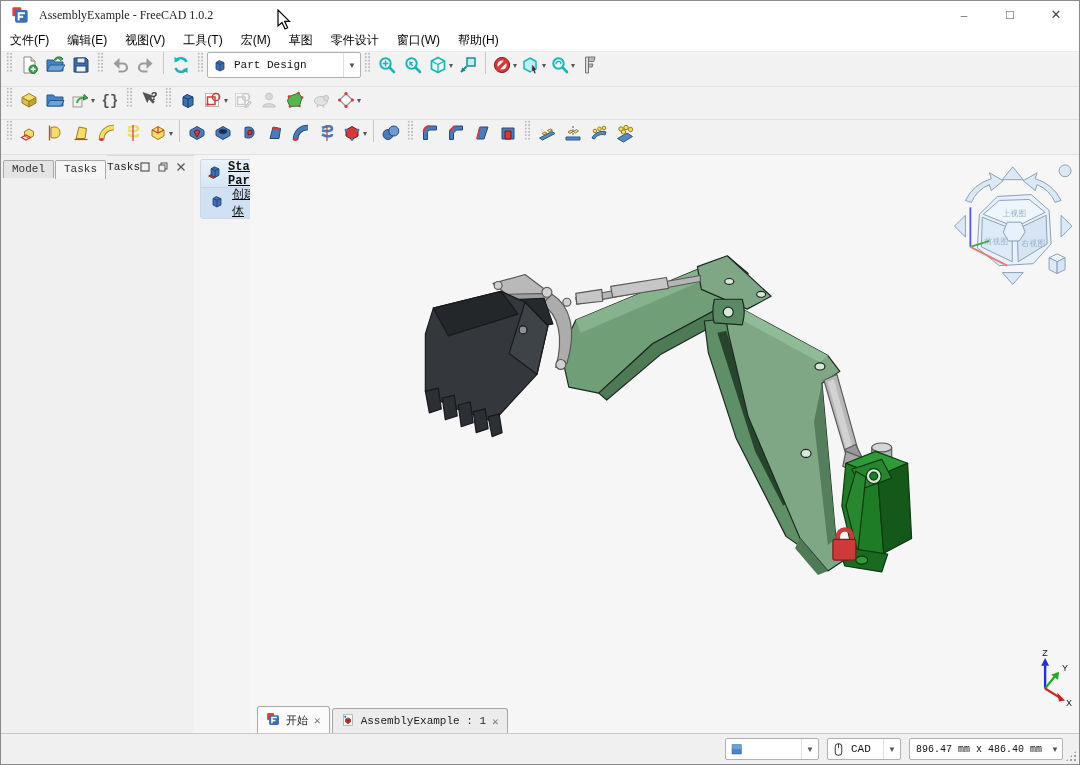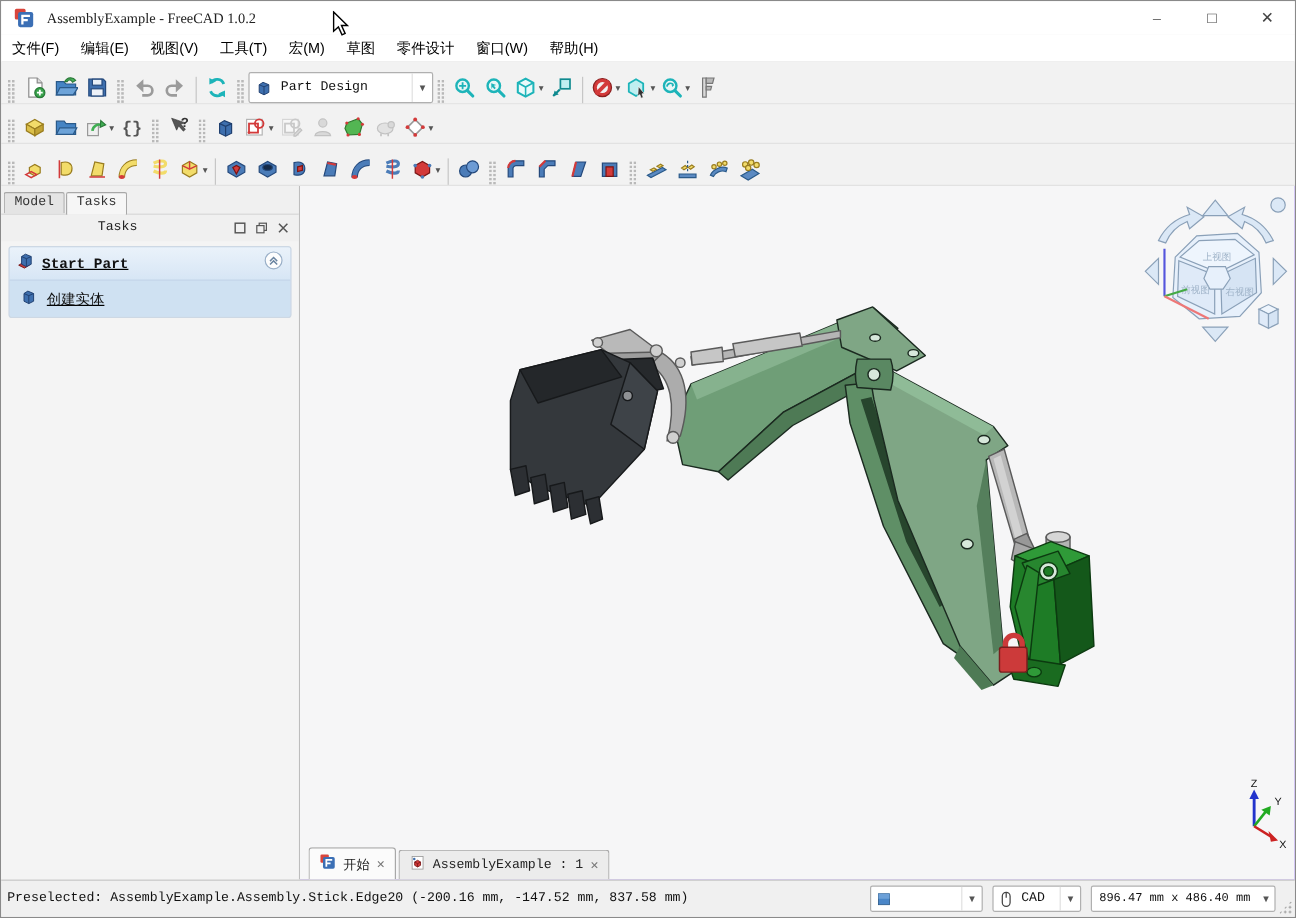--- a/index.html
+++ b/index.html
@@ -8,36 +8,36 @@
   
   .titlebar{height:28px;background:#ffffff;display:flex;align-items:center;flex:0 0 auto;font-family:Liberation Serif, serif;}
   .titlebar .appicon{margin-left:10px;width:18px;height:18px;}
   .titlebar .title{margin-left:10px;font-size:12px;color:#222;}
   .wincontrols{margin-left:auto;display:flex;height:100%;}
   .winbtn{width:46px;height:100%;display:flex;align-items:center;justify-content:center;color:#444;font-size:13px;}
   
   .menubar{height:22px;background:#ffffff;display:flex;align-items:center;font-size:12px;color:#000000;flex:0 0 auto;border-bottom:1px solid #ececec;}
   .menu-item{padding:2px 9px;cursor:default;}
   
-  .toolbar-row{display:flex;align-items:flex-end;background:#f2f2f2;border-bottom:1px solid #e2e2e2;flex:0 0 auto;padding-left:2px;}
+  .toolbar-row{display:flex;align-items:flex-start;background:#f2f2f2;border-bottom:1px solid #e2e2e2;flex:0 0 auto;padding-left:2px;}
   #tbrow1{height:34px;}#tbrow2{height:32px;}#tbrow3{height:34px;}
   .grip{width:7px;height:20px;margin:0 3px;background-image:radial-gradient(#b9b9b9 1px,transparent 1.1px);background-size:3.4px 3.4px;background-position:0 0;}
   .tsep{width:1px;height:22px;background:#c6c6c6;margin:0 4px;}
   .tbtn{height:26px;min-width:26px;display:flex;align-items:center;justify-content:center;border:1px solid transparent;background:transparent;padding:0 1px;border-radius:2px;}
   .tbtn svg{display:block;}
   .tbtn .dd{font-size:8px;color:#555;margin-left:1px;}
   .tbtn.disabled{filter:grayscale(1);opacity:.45;}
   .combo{display:flex;align-items:center;background:#fff;border:1px solid #b0b0b0;height:24px;border-radius:2px;}
   .combo .clabel{font-family:"Liberation Mono",monospace;font-size:11px;color:#111;padding:0 6px;white-space:nowrap;}
   .combo .carrow{width:16px;align-self:stretch;display:flex;align-items:center;justify-content:center;color:#555;font-size:8px;border-left:1px solid #e0e0e0;}
   .combo .cicon{margin-left:4px;display:flex;}
   #wbcombo{width:152px;}
   
   .main{flex:1 1 auto;display:flex;min-height:0;}
-  .left-panel{width:248px;flex:0 0 auto;background:#f0f0f0;border-right:1px solid #bdbdbd;display:flex;flex-direction:column;}
+  .left-panel{width:248px;flex:0 0 auto;background:#f0f0f0;border-right:1px solid #bdbdbd;display:flex;flex-direction:row;}
   .panel-tabs{height:23px;display:flex;align-items:flex-end;padding-left:2px;background:#f0f0f0;}
   .ptab{font-family:"Liberation Mono",monospace;font-size:11px;color:#333;border:1px solid #a8a8a8;border-bottom:none;padding:2px 8px 3px;background:#e4e4e4;margin-right:1px;border-radius:2px 2px 0 0;}
   .ptab.active{background:#f6f6f6;position:relative;top:1px;padding-bottom:4px;}
   .dock-title{height:22px;display:flex;align-items:center;border-top:1px solid #d8d8d8;background:#f0f0f0;}
   .dock-title .dtext{flex:1;text-align:center;font-family:"Liberation Mono",monospace;font-size:11px;color:#222;}
   .dock-btns{display:flex;gap:8px;padding-right:8px;}
   .dock-btns svg{display:block;}
   .panel-body{flex:1;background:#f4f4f4;padding:4px 6px;}
   .tasks-box{border:1px solid #cdd8e4;border-radius:3px;overflow:hidden;background:#cfe1f2;text-decoration:underline;}
   .section-header{height:27px;display:flex;align-items:center;background:linear-gradient(#eaf2fa,#d7e6f5);border-bottom:1px solid #c2d4e8;padding:0 6px;}
@@ -768,21 +768,20 @@
                 <circle cx="6" cy="5.5" r="1.5" fill="#3e6fae"></circle>
               </svg></span>
             <span>AssemblyExample : 1</span>
             <span class="tclose">✕</span>
           </div>
         </div>
     </div>
   </div>
 
   <div class="statusbar">
-    <span class="status-msg">Preselected: AssemblyExample.Assembly.Stick.Edge20 (-200.16 mm, -147.52 mm, 837.58 mm)</span>
     <div class="status-right">
       <div class="combo scombo" style="width:92px">
         <span class="cicon">
           <svg width="14" height="14" viewBox="0 0 20 20">
               <rect x="3" y="4" width="13" height="13" fill="#4a86c8" stroke="#2a5a8a"></rect>
               <path d="M3 4h13v6H3z" fill="#6ca0d8"></path>
             </svg>
         </span>
         <span class="clabel" style="flex:1"></span>
         <span class="carrow">▼</span>

